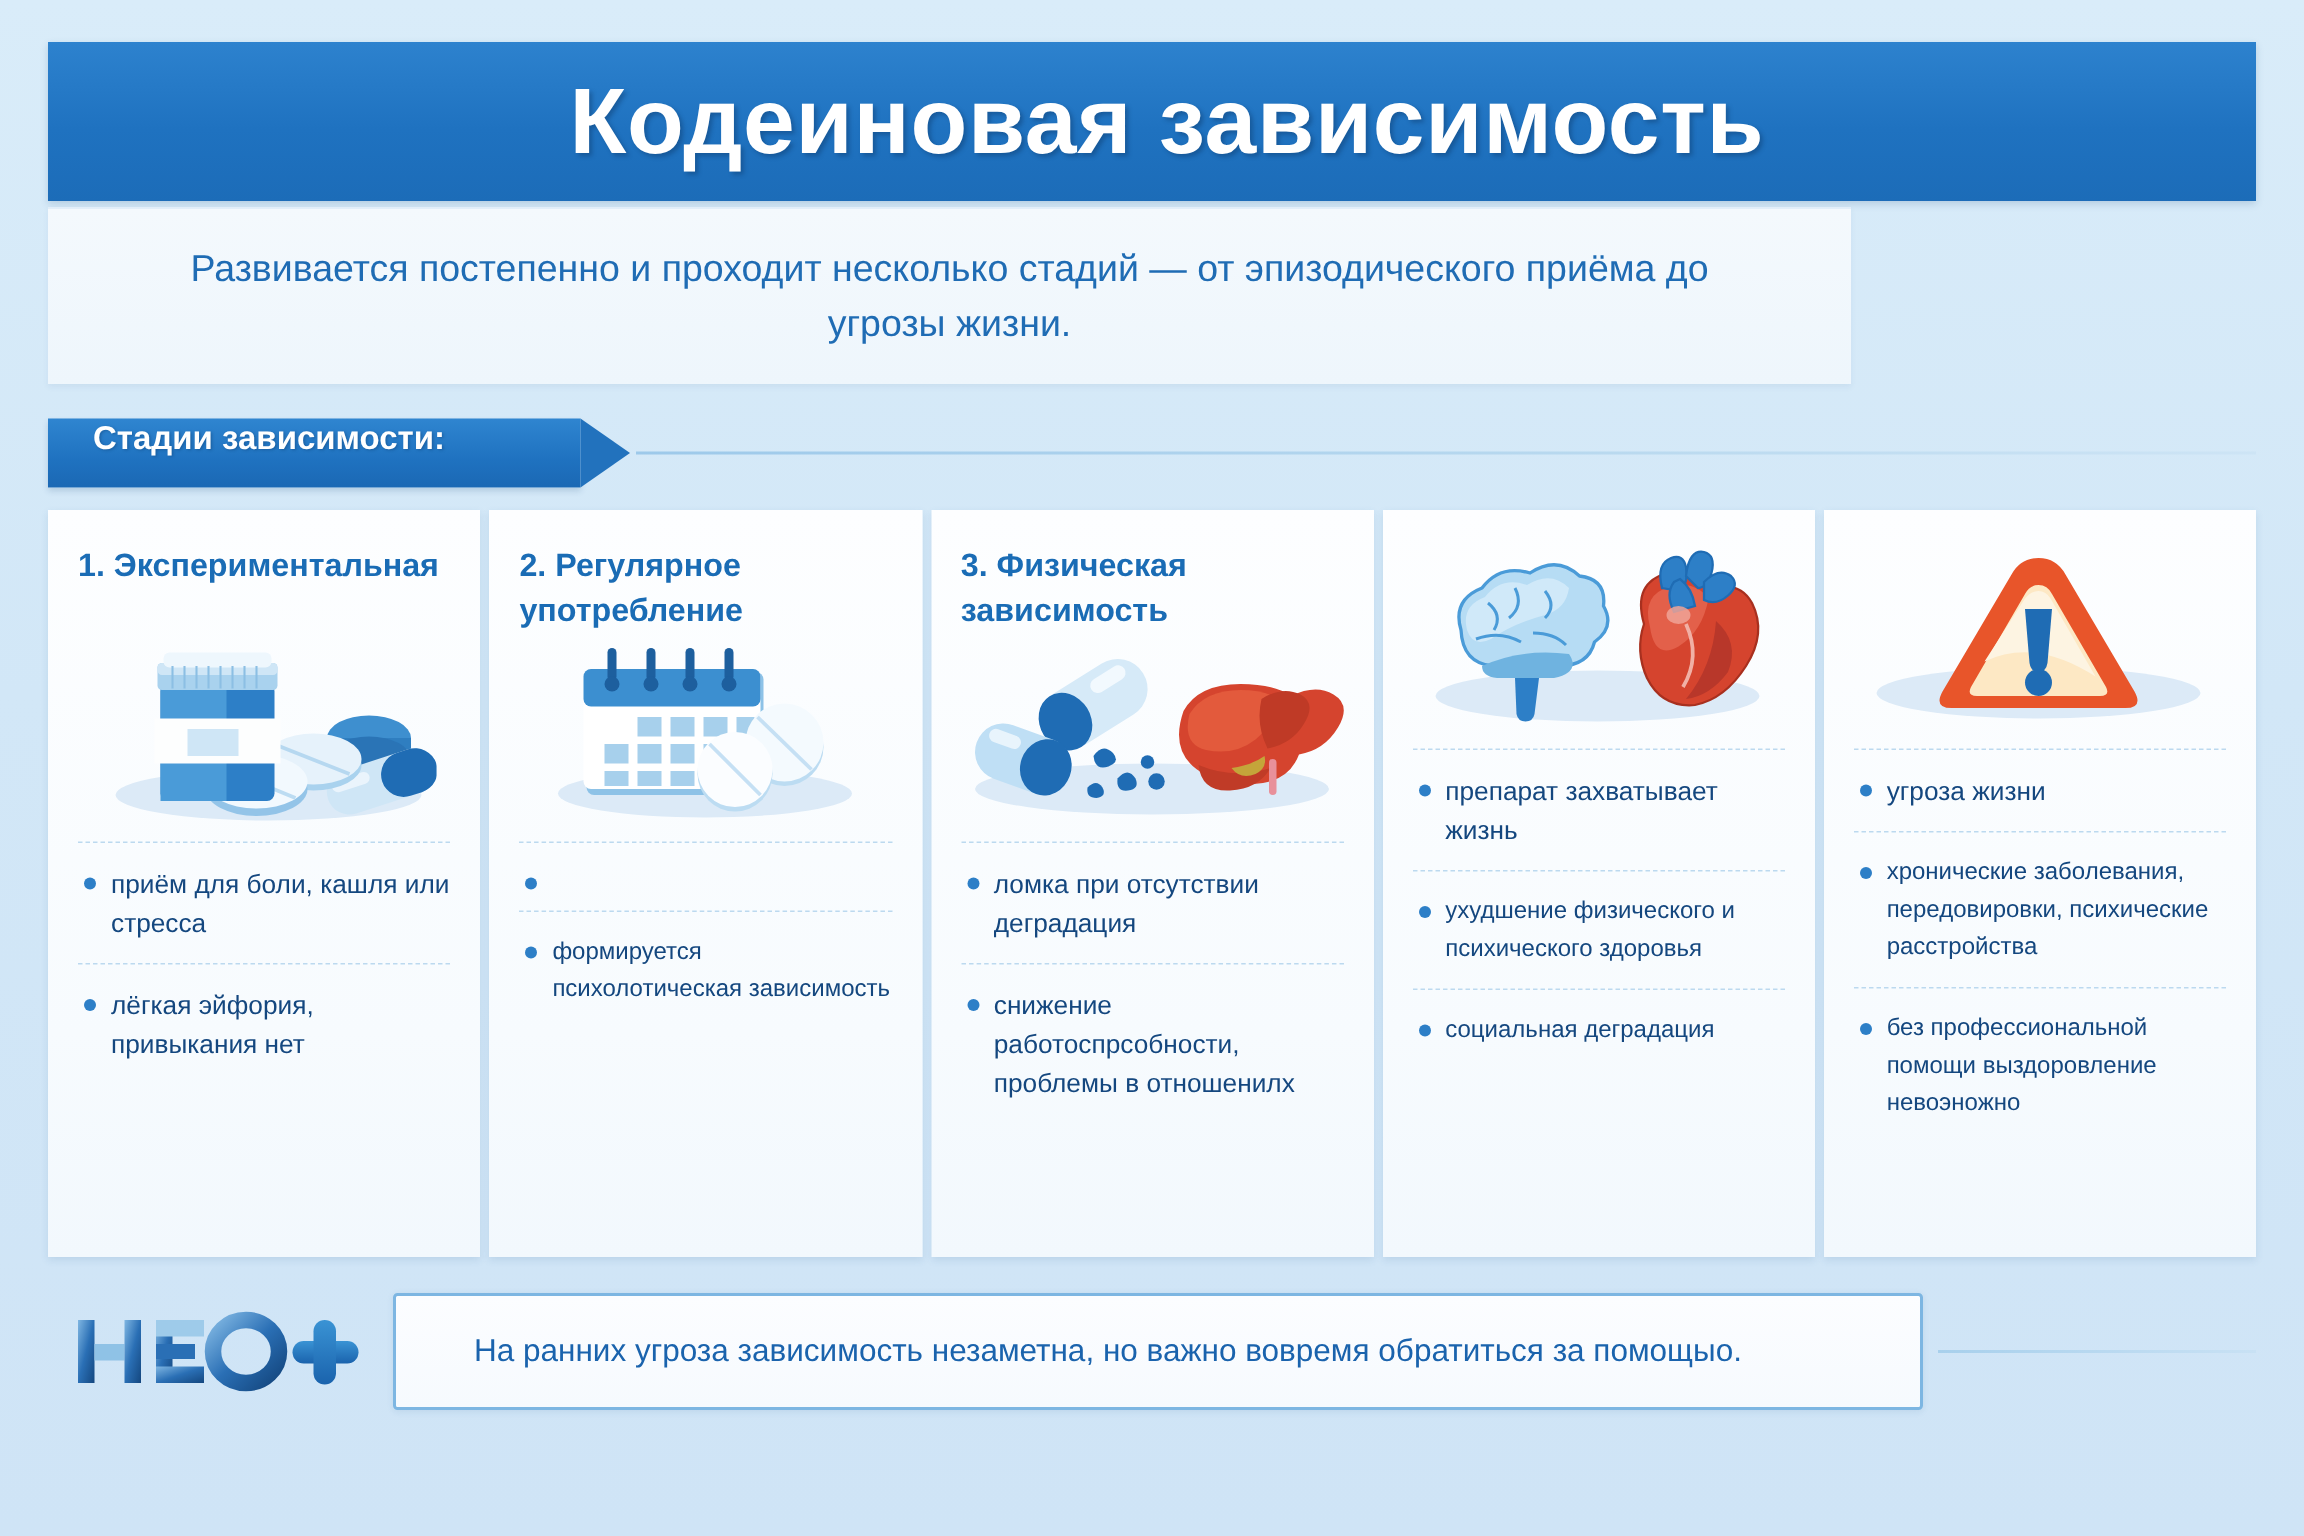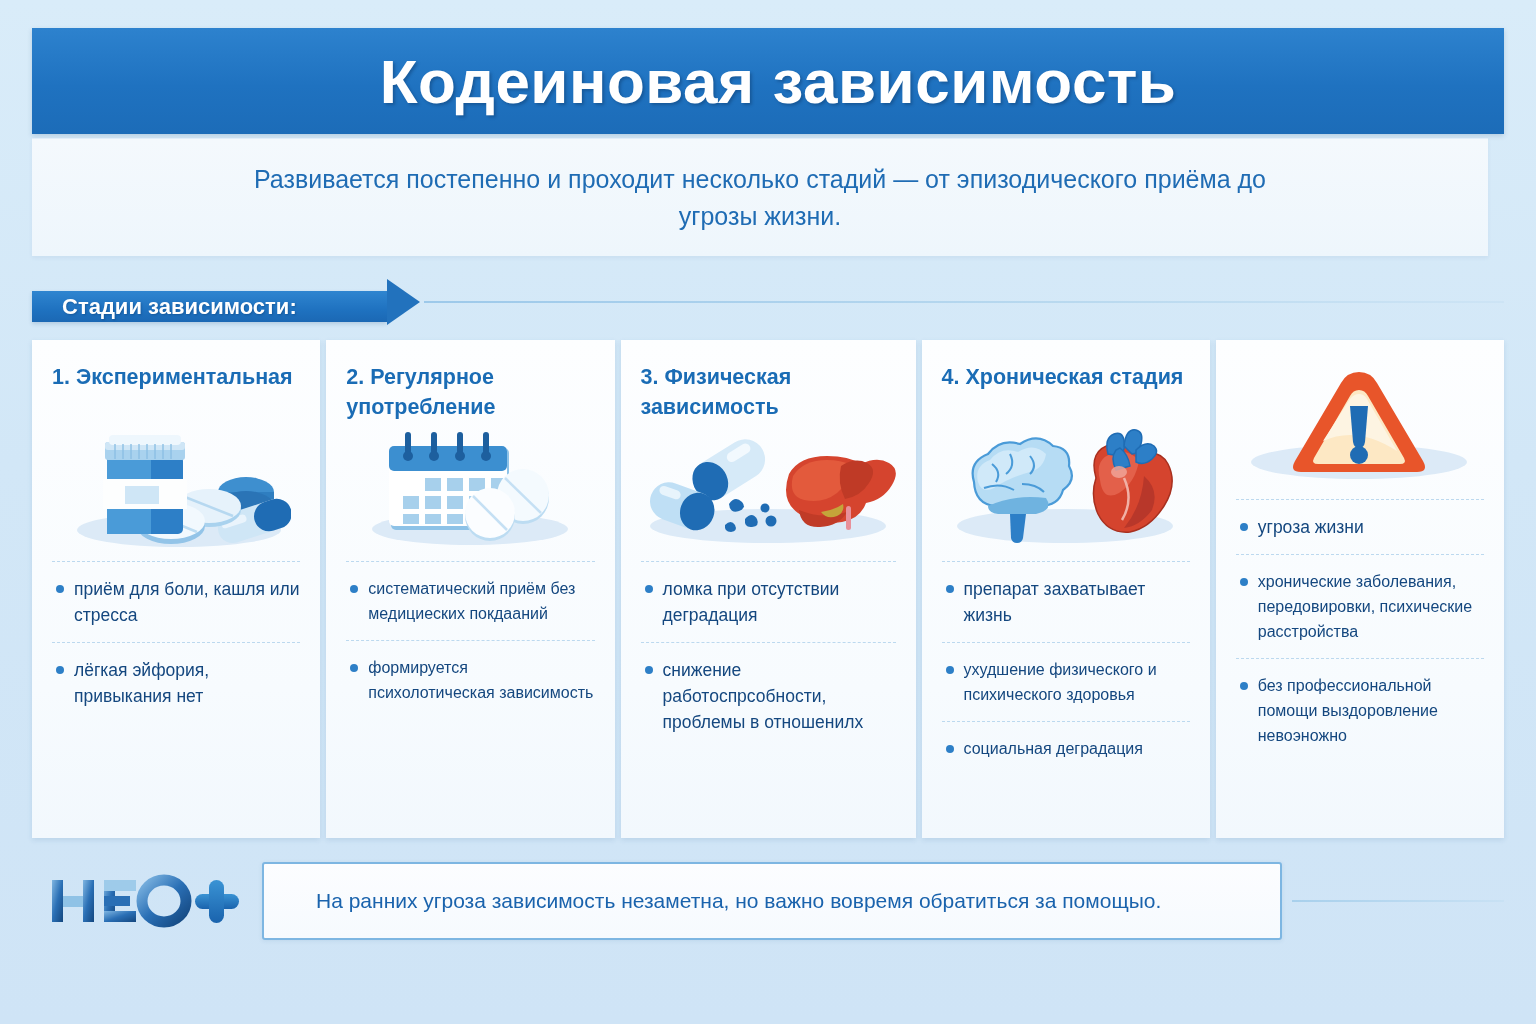--- a/index.html
+++ b/index.html
@@ -26,43 +26,43 @@
     color:#ffffff;
     font-size:62px;
     font-weight:bold;
     letter-spacing:.5px;
     text-shadow:2px 2px 3px rgba(10,50,95,.38);
     white-space:nowrap;
   }
 
   
   .subtitle-band{
-    position:absolute; left:32px; top:138px; width:1456px; height:118px;
+    position:absolute; left:32px; top:138px; width:1202px; height:118px;
     background:linear-gradient(180deg,#f4f9fd 0%,#eef6fc 100%);
     border-top:1px solid #e2eef9;
     display:flex; align-items:center; justify-content:center;
     box-shadow:0 2px 4px rgba(40,90,140,.07);
   }
   .subtitle-text{
     color:#1f6cb4;
     font-size:25px;
     line-height:37px;
     text-align:center;
     max-width:1050px;
     font-weight:400;
   }
 
   
   .section-tab-wrap{
     position:absolute; left:32px; top:279px; height:46px; width:1472px;
   }
   .section-tab{
-    position:absolute; left:0; top:12px; height:31px; width:355px;
+    position:absolute; left:0; top:0; height:46px; width:355px;
     background:linear-gradient(180deg,#2f85d0 0%,#1f72c0 60%,#1b68b4 100%);
-    display:flex; align-items:center;
+    display:flex; align-items:flex-start;
     box-shadow:0 2px 4px rgba(20,70,120,.18);
   }
   .section-tab-label{
     color:#fff; font-size:22px; font-weight:bold; padding-left:30px;
     text-shadow:1px 1px 2px rgba(10,50,95,.35);
     white-space:nowrap;
   }
   .section-tab-arrow{
     position:absolute; left:355px; top:0;
     width:0; height:0;
@@ -269,21 +269,20 @@
         <path d="M142 52 L178 87" stroke="#c5e0f4" stroke-width="2.5"></path>
         <circle cx="127" cy="90" r="25" fill="#bcdcf2"></circle>
         <circle cx="127" cy="87" r="25" fill="#fbfdff"></circle>
         <path d="M110 70 L144 104" stroke="#c5e0f4" stroke-width="2.5"></path>
       </svg>
     </div>
     <div class="bullets">
       <div class="divider"></div>
       <div class="bullet">
         <span class="bullet-dot"></span>
-        <span class="bullet-text sm">систематический приём без медициеских покдааний</span>
       </div>
       <div class="divider"></div>
       <div class="bullet">
         <span class="bullet-dot"></span>
         <span class="bullet-text sm">формируется психолотическая зависимость</span>
       </div>
     </div>
   </div>
 
   <div class="card">
@@ -328,21 +327,20 @@
       </div>
       <div class="divider"></div>
       <div class="bullet">
         <span class="bullet-dot"></span>
         <span class="bullet-text">снижение работоспрсобности, проблемы в отношенилх</span>
       </div>
     </div>
   </div>
 
   <div class="card">
-    <div class="card-title">4. Хроническая стадия</div>
     <div class="card-art">
       <svg width="235" height="125" viewBox="0 0 235 125">
         <ellipse cx="117" cy="100" rx="108" ry="17" fill="#dceaf7"></ellipse>
 
         <path d="M26 56 q-6 -20 14 -28 q12 -16 32 -10 q18 -12 33 2 q18 2 16 20 q8 14 -6 24 q-4 16 -24 16 l-44 0 q-20 -2 -21 -24z" fill="#b6dcf4" stroke="#4a9bd8" stroke-width="2.2"></path>
         <path d="M30 56 q-4 -16 12 -22 q11 -14 28 -8 q16 -10 28 2 q-2 14 -16 18 q-22 6 -36 16 q-12 6 -16 -6z" fill="#d0e9f9"></path>
         <path d="M40 80 q26 -12 58 -8 q8 12 -10 16 l-38 0 q-10 -1 -10 -8z" fill="#6fb3e0"></path>
         <g stroke="#4a9bd8" stroke-width="2" fill="none">
           <path d="M44 38 q10 8 4 18"></path>
           <path d="M62 28 q6 12 -4 20"></path>

